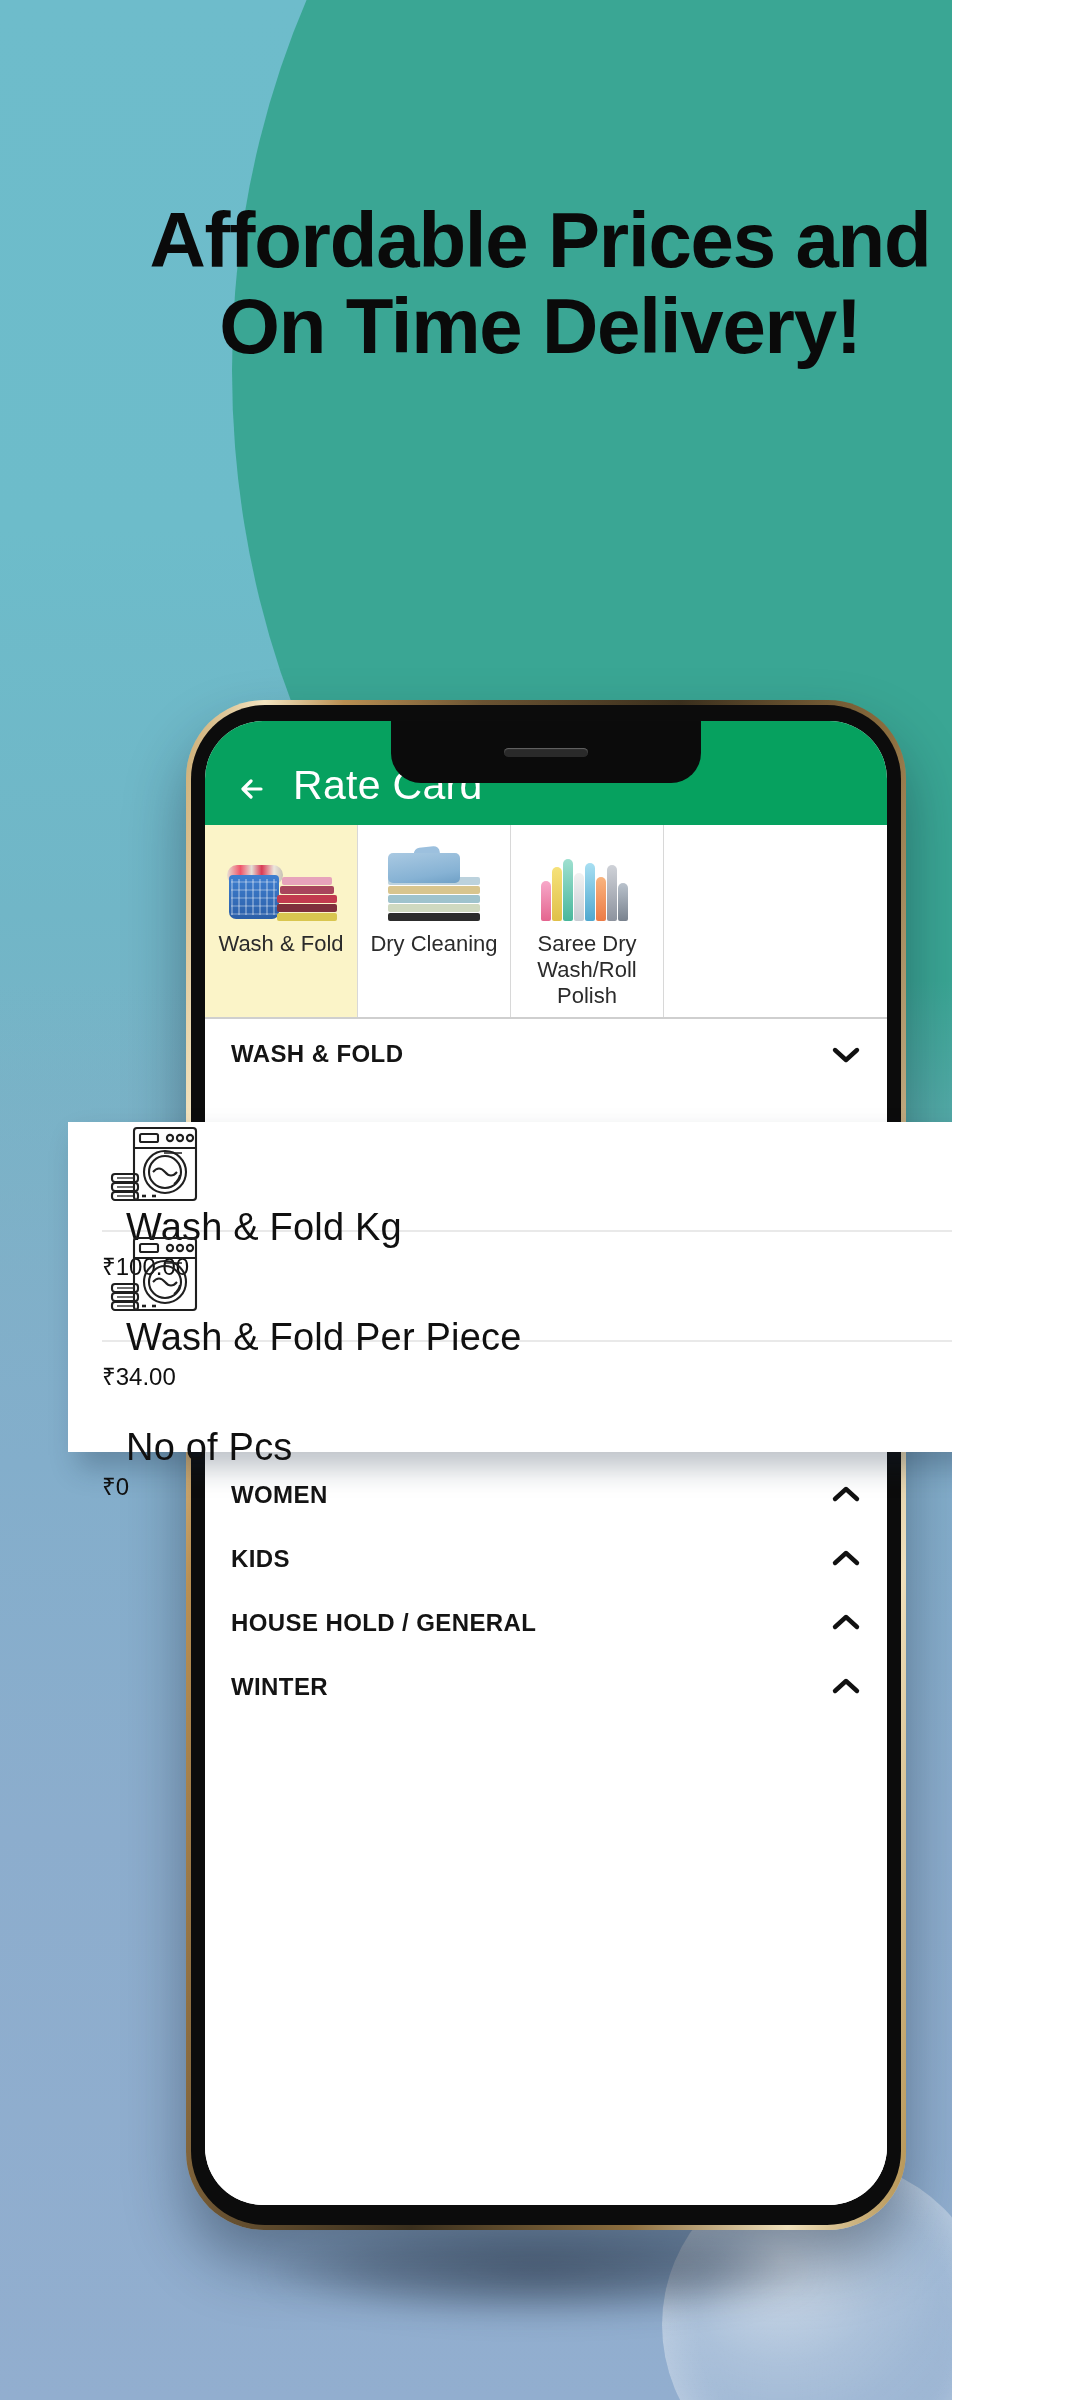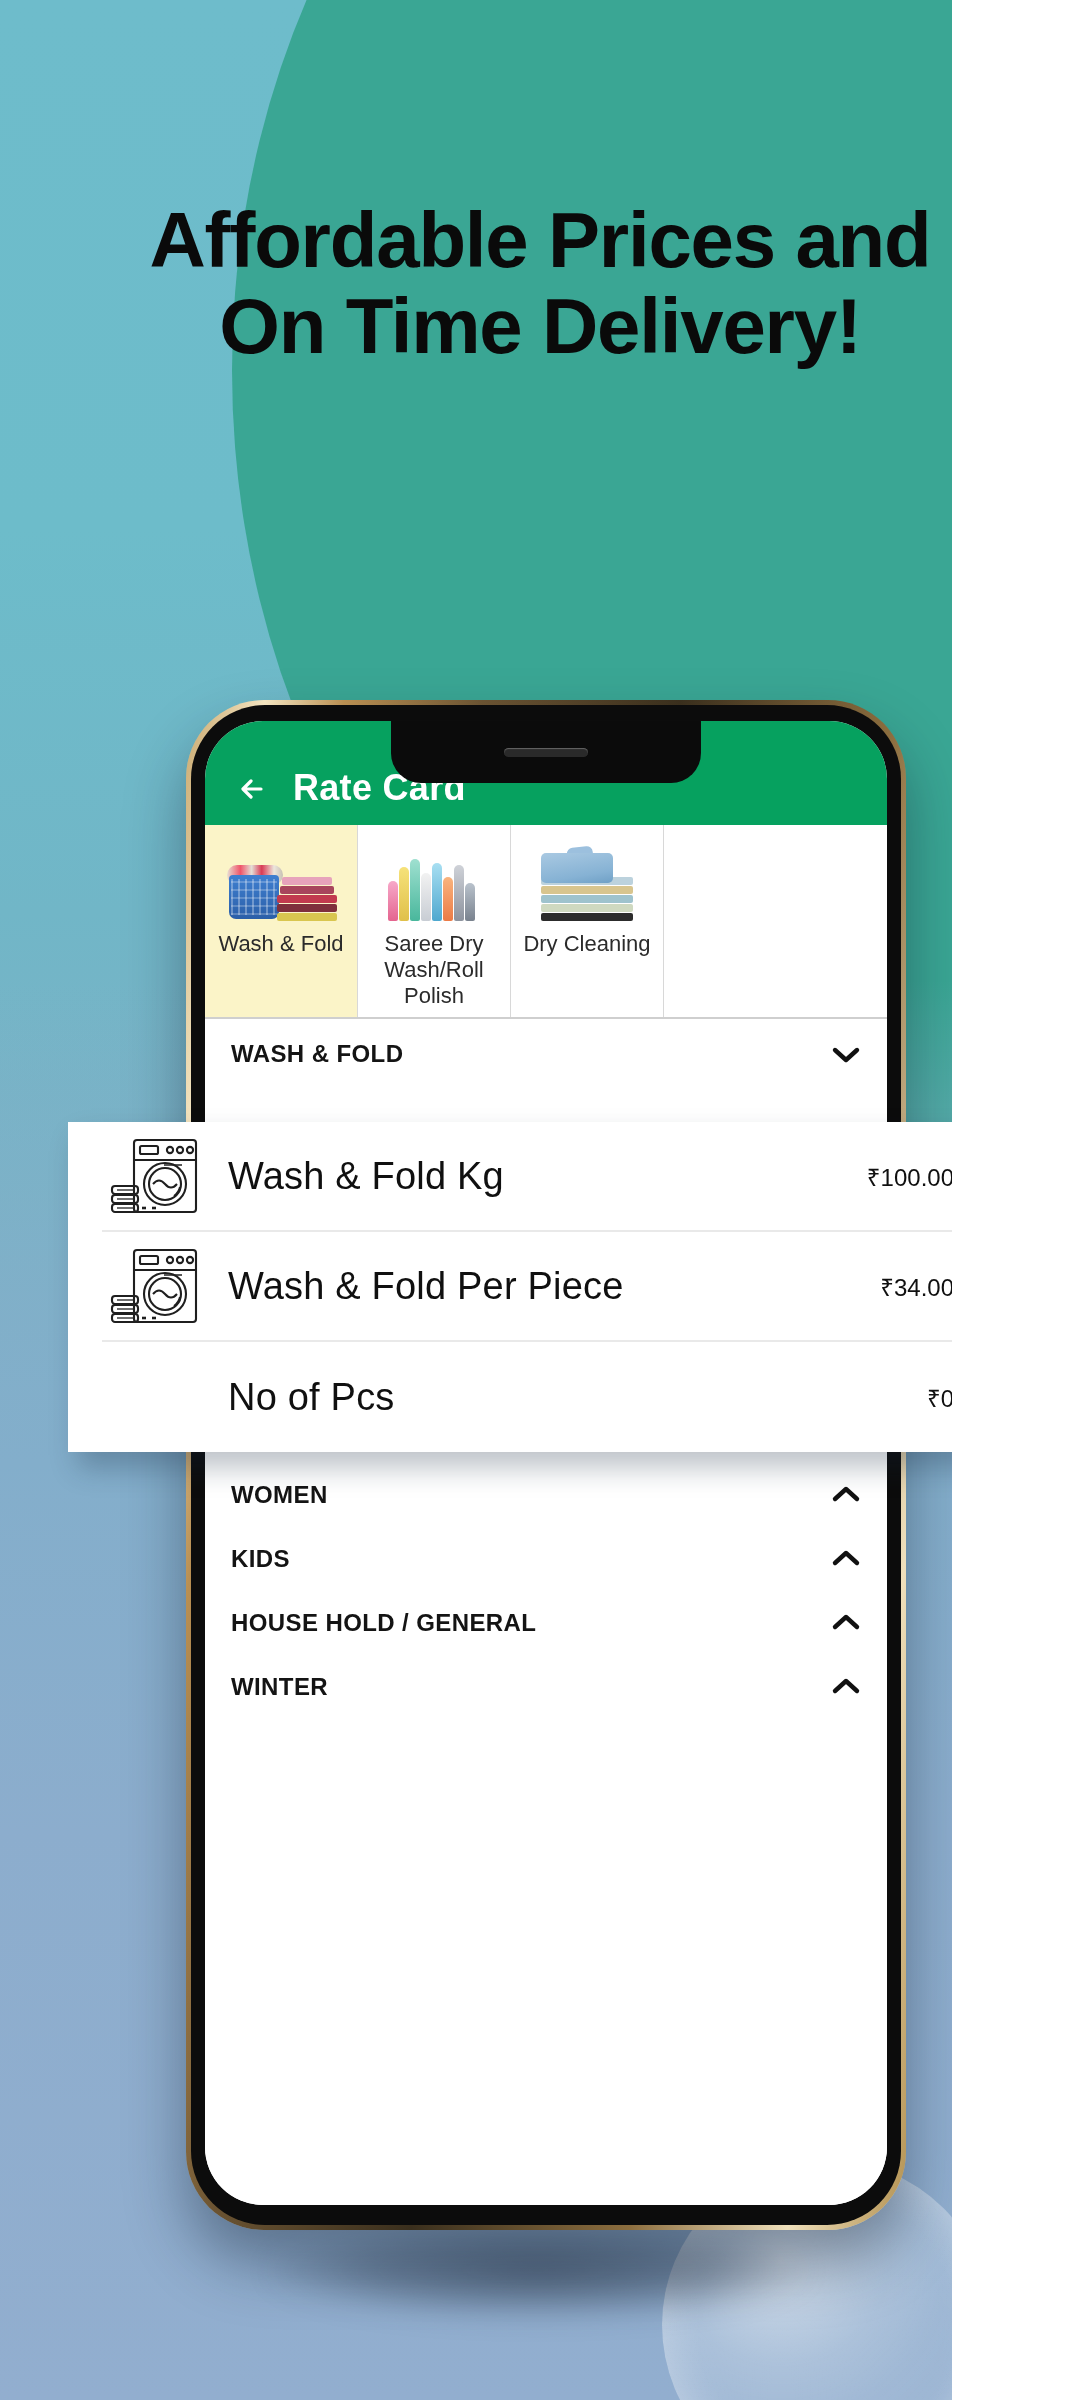--- a/index.html
+++ b/index.html
@@ -160,22 +160,22 @@
   .back-arrow {
     width: 44px;
     height: 44px;
     position: relative;
     flex: 0 0 auto;
     margin-right: 18px;
   }
   .back-arrow svg { display: block; }
   .appbar-title {
     color: #ffffff;
-    font-size: 36px;
-    font-weight: bold;
+    font-size: 41px;
+    font-weight: normal;
     letter-spacing: 0.3px;
     white-space: nowrap;
     padding-bottom: 2px;
   }
 
   
   .tabs {
     display: flex;
     height: 194px;
     background: #ffffff;
@@ -318,23 +318,24 @@
     top: 1122px;
     width: 932px;
     height: 330px;
     background: #ffffff;
     box-shadow: 10px 16px 26px rgba(20,40,60,0.28);
     z-index: 20;
     padding: 0 34px;
   }
   .price-row {
     display: flex;
-    align-items: center;
+    align-items: flex-start;
     height: 110px;
     border-bottom: 2px solid #e9e9e9;
+    flex-direction: column;
   }
   .price-row.last { border-bottom: none; }
   .price-icon {
     width: 96px;
     height: 84px;
     flex: 0 0 auto;
     margin-left: 6px;
     position: relative;
   }
   .price-icon.blank { visibility: hidden; }
@@ -395,52 +396,52 @@
                 <i class="s-e"></i>
                   <i class="s-d"></i>
                   <i class="s-c"></i>
                   <i class="s-b"></i>
                   <i class="s-a"></i>
               </div>
             </div>
             <div class="tab-label">Wash &amp; Fold</div>
           </div>
 
+
+          <div class="tab">
+            <div class="tab-img">
+              <div class="art shirts">
+                <i class="sh-e"></i>
+                  <i class="sh-d"></i>
+                  <i class="sh-c"></i>
+                  <i class="sh-b"></i>
+                  <i class="sh-a"></i>
+              </div>
+              <div class="art shirt-collar"></div>
+              <div class="art shirt-top"></div>
+            </div>
+            <div class="tab-label">Dry Cleaning</div>
+          </div>
 
           <div class="tab">
             <div class="tab-img">
               <div class="art sarees">
                 <i class="sa-1"></i>
                   <i class="sa-2"></i>
                   <i class="sa-3"></i>
                   <i class="sa-4"></i>
                 <i class="sa-5"></i>
                   <i class="sa-6"></i>
                   <i class="sa-7"></i>
                   <i class="sa-8"></i>
               </div>
             </div>
             <div class="tab-label">Saree Dry
 Wash/Roll
 Polish</div>
-          </div>
-
-          <div class="tab">
-            <div class="tab-img">
-              <div class="art shirts">
-                <i class="sh-e"></i>
-                  <i class="sh-d"></i>
-                  <i class="sh-c"></i>
-                  <i class="sh-b"></i>
-                  <i class="sh-a"></i>
-              </div>
-              <div class="art shirt-collar"></div>
-              <div class="art shirt-top"></div>
-            </div>
-            <div class="tab-label">Dry Cleaning</div>
           </div>
 
         </div>
 
         <div class="list-body">
 
           <div class="section-row">
             <span class="section-label">WASH &amp; FOLD</span>
             <svg class="chev" viewBox="0 0 30 22">
               <path d="M4 7 L15 17 L26 7" fill="none" stroke="#111111" stroke-width="4.4" stroke-linecap="round" stroke-linejoin="round"></path>

